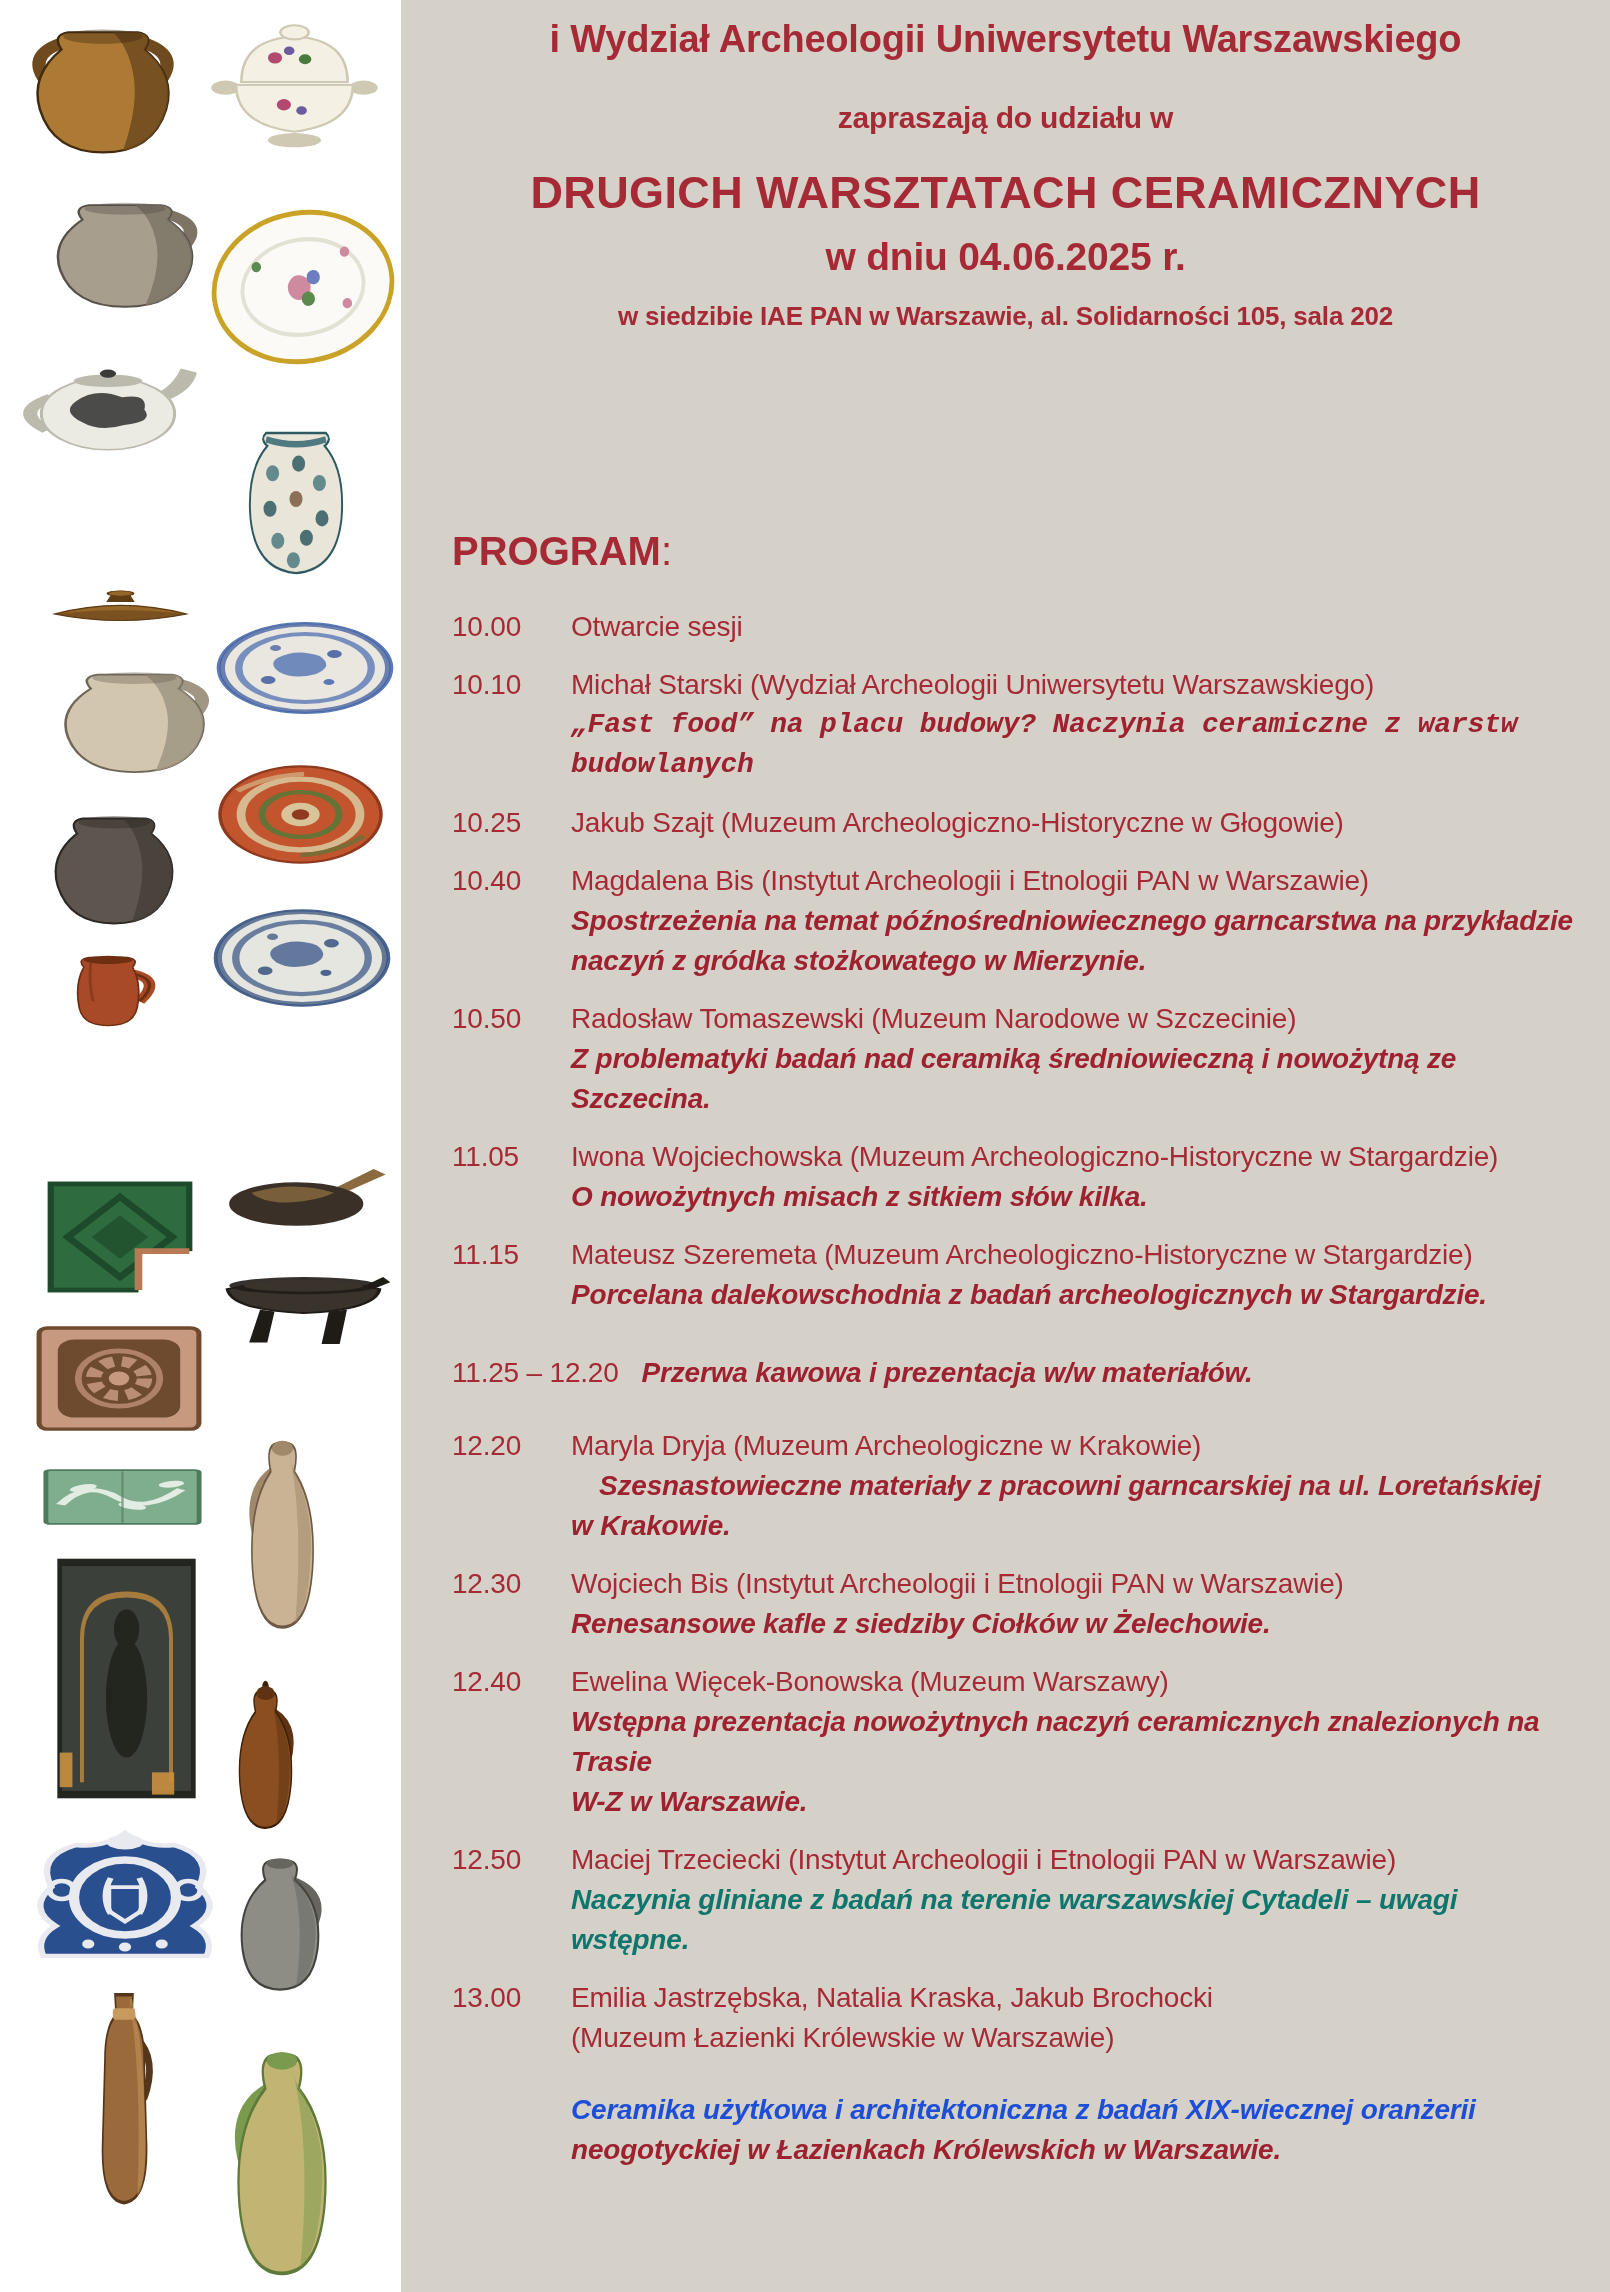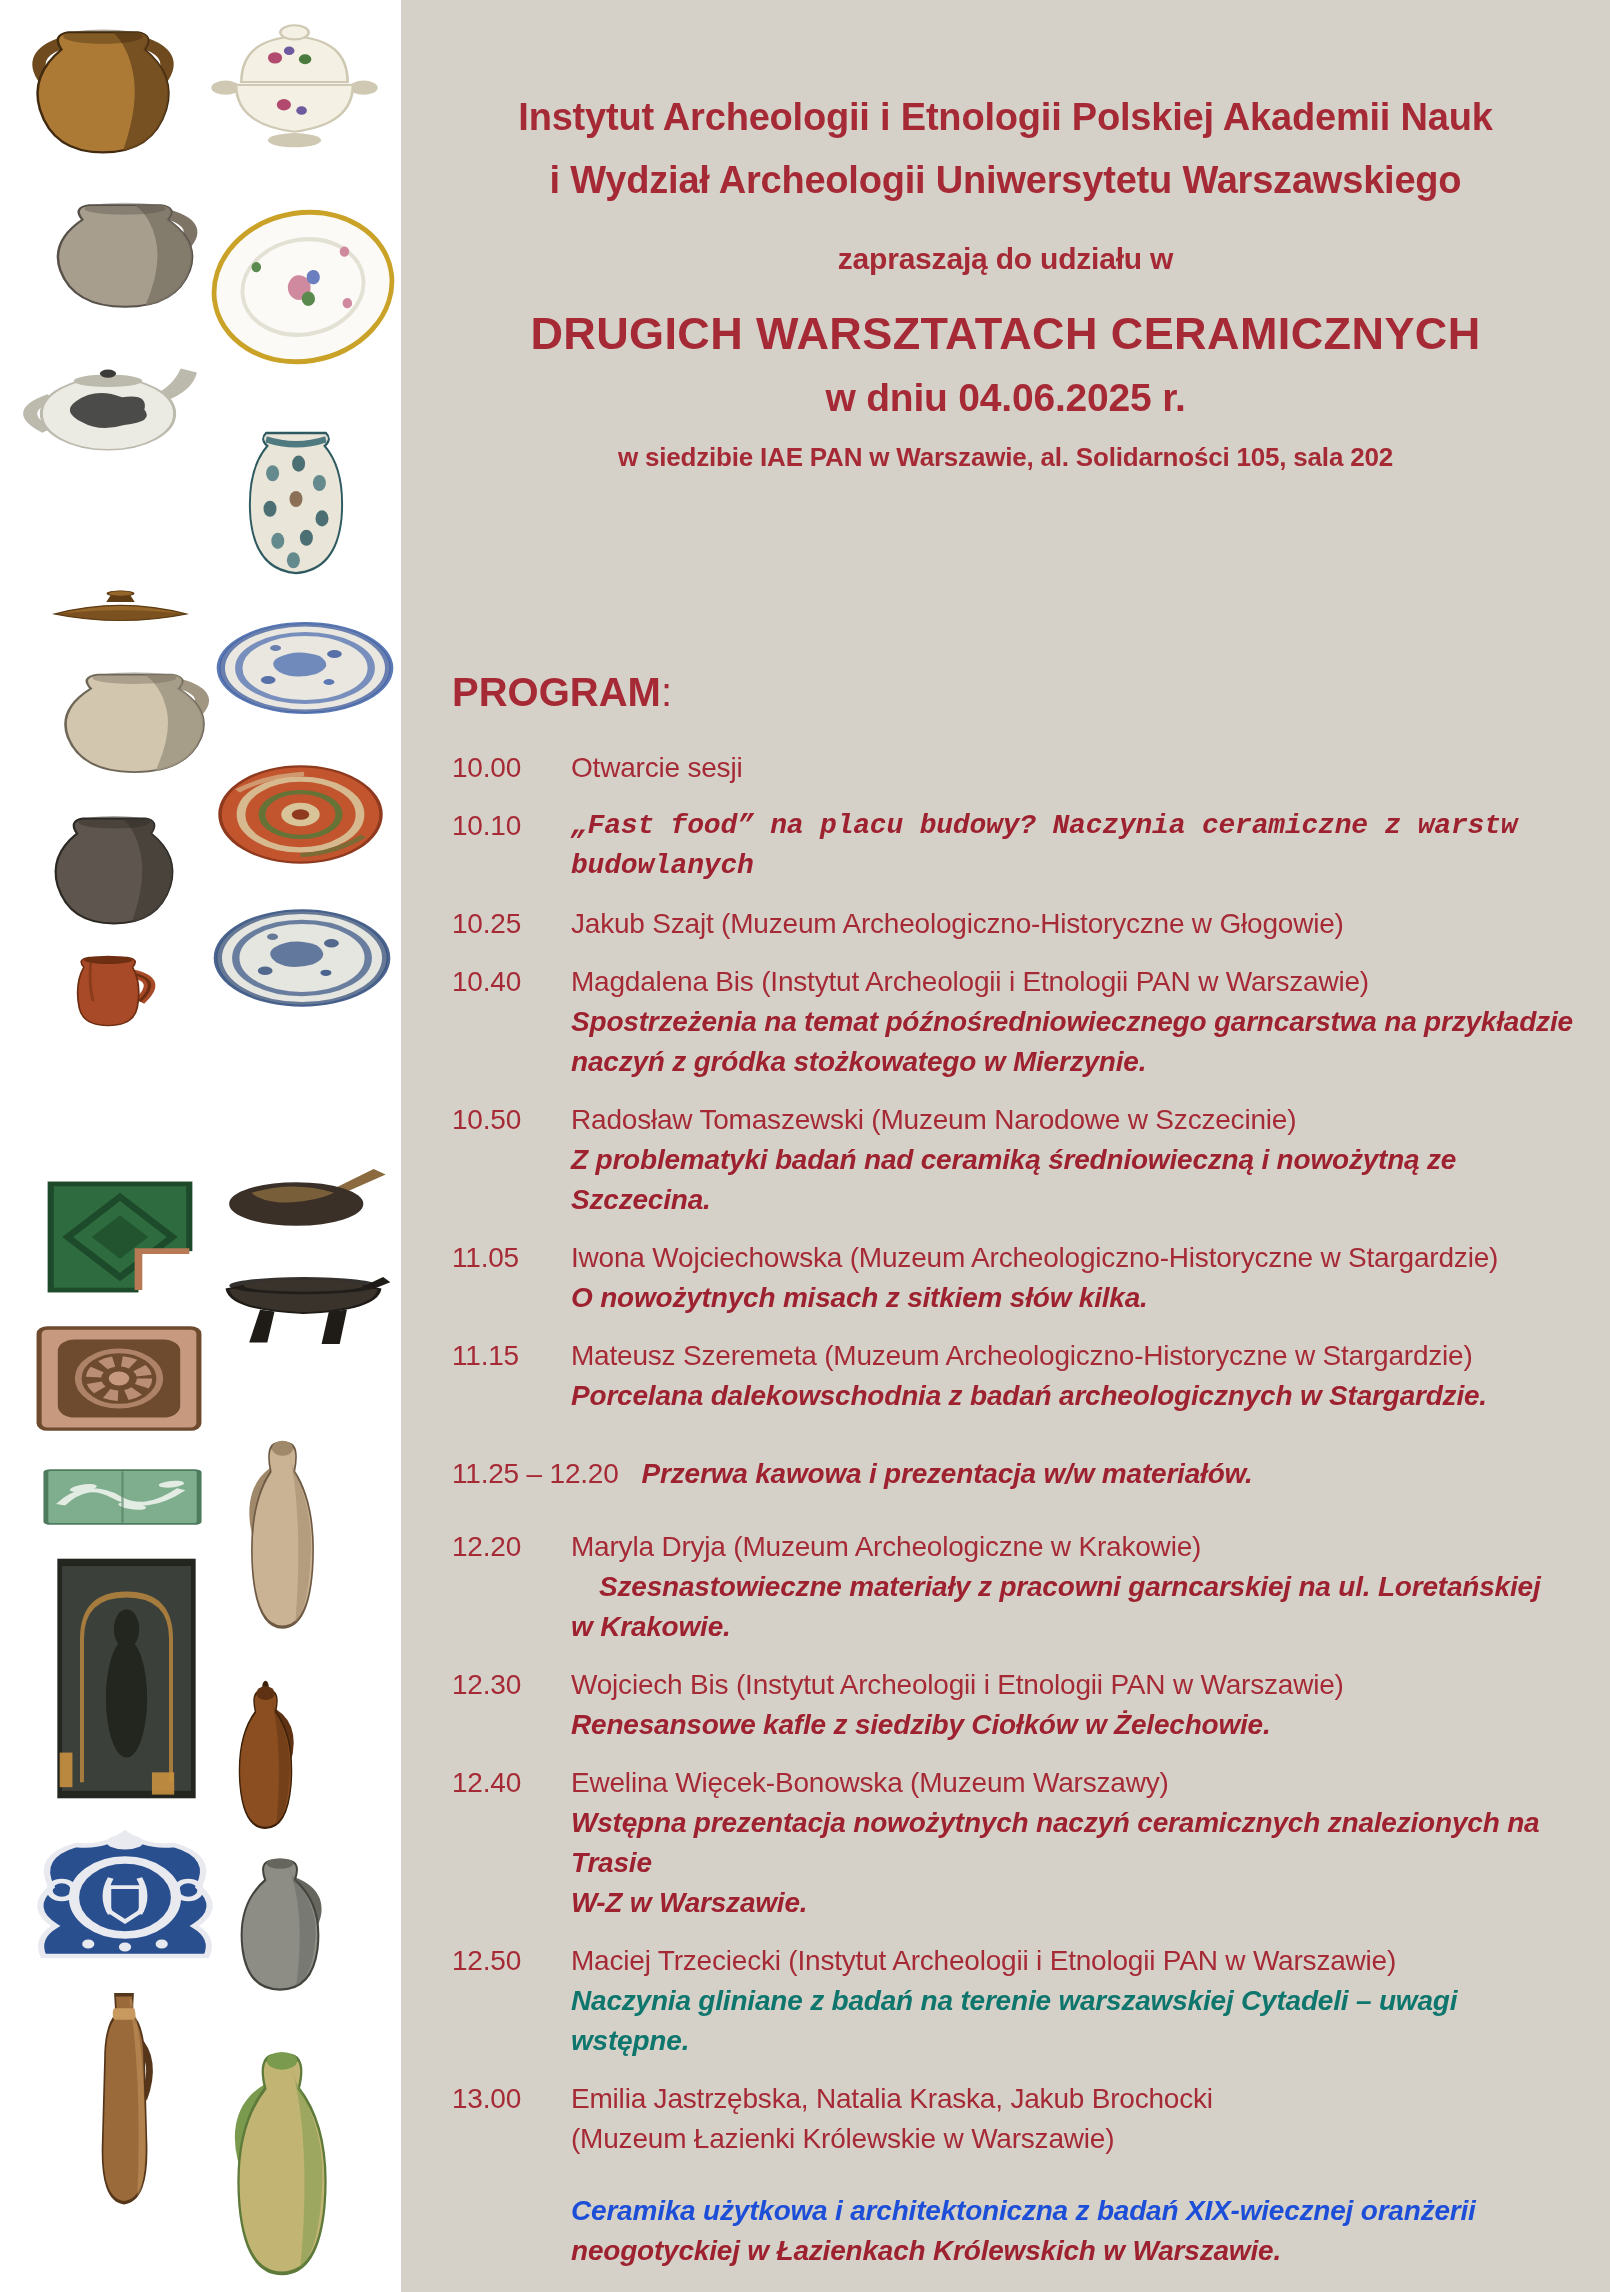--- a/index.html
+++ b/index.html
@@ -229,39 +229,39 @@
       </svg>
       <svg class="g-item" viewBox="0 0 100 100" preserveAspectRatio="none" width="152" height="253" style="left:206px;top:2038px">
         <path d="M40,22 Q12,32 30,56" fill="none" stroke="#7a9a4e" stroke-width="8"></path>
         <path d="M39,20 Q34,8 44,7 L56,7 Q66,8 61,20 Q82,36 78,66 Q74,93 50,93 Q26,93 22,66 Q18,36 39,20 Z" fill="#c2b573" stroke="#5e7a3a" stroke-width="1.5"></path>
       <ellipse cx="50" cy="9" rx="10" ry="3.5" fill="#7a9a4e"></ellipse>
         <path d="M55,8 Q70,40 62,91 Q74,84 76,62 Q80,38 59,17 Z" fill="#7a9a4e" opacity="0.5"></path>
       </svg>
     </div>
 
   <div id="content" style="background: rgb(213, 209, 200); color: rgb(166, 42, 54);">
-    <div class="hdr" id="org1">Instytut Archeologii i Etnologii Polskiej Akademii Nauk</div>
     <div class="hdr" id="org2">i Wydział Archeologii Uniwersytetu Warszawskiego</div>
     <div class="hdr" id="invite">zapraszają do udziału w</div>
     <div class="hdr" id="title">DRUGICH WARSZTATACH CERAMICZNYCH</div>
     <div class="hdr" id="date">w dniu 04.06.2025 r.</div>
     <div class="hdr" id="venue">w siedzibie IAE PAN w Warszawie, al. Solidarności 105, sala 202</div>
 
     <div id="prog-head"><span>PROGRAM</span><span class="colon">:</span></div>
 
     <div id="program-list">
         <div class="entry">
           <div class="time">10.00</div>
           <div class="lines">
             <div class="line name">Otwarcie sesji</div>
           </div>
         </div>
         <div class="entry">
           <div class="time">10.10</div>
           <div class="lines">
+            <div class="line name">Michał Starski (Wydział Archeologii Uniwersytetu Warszawskiego)</div>
             <div class="line topic" style="color: rgb(158, 33, 48); font-family: Liberation Mono, monospace;">„Fast food” na placu budowy? Naczynia ceramiczne z warstw budowlanych</div>
           </div>
         </div>
         <div class="entry">
           <div class="time">10.25</div>
           <div class="lines">
             <div class="line name">Jakub Szajt (Muzeum Archeologiczno-Historyczne w Głogowie)</div>
           </div>
         </div>
         <div class="entry">

